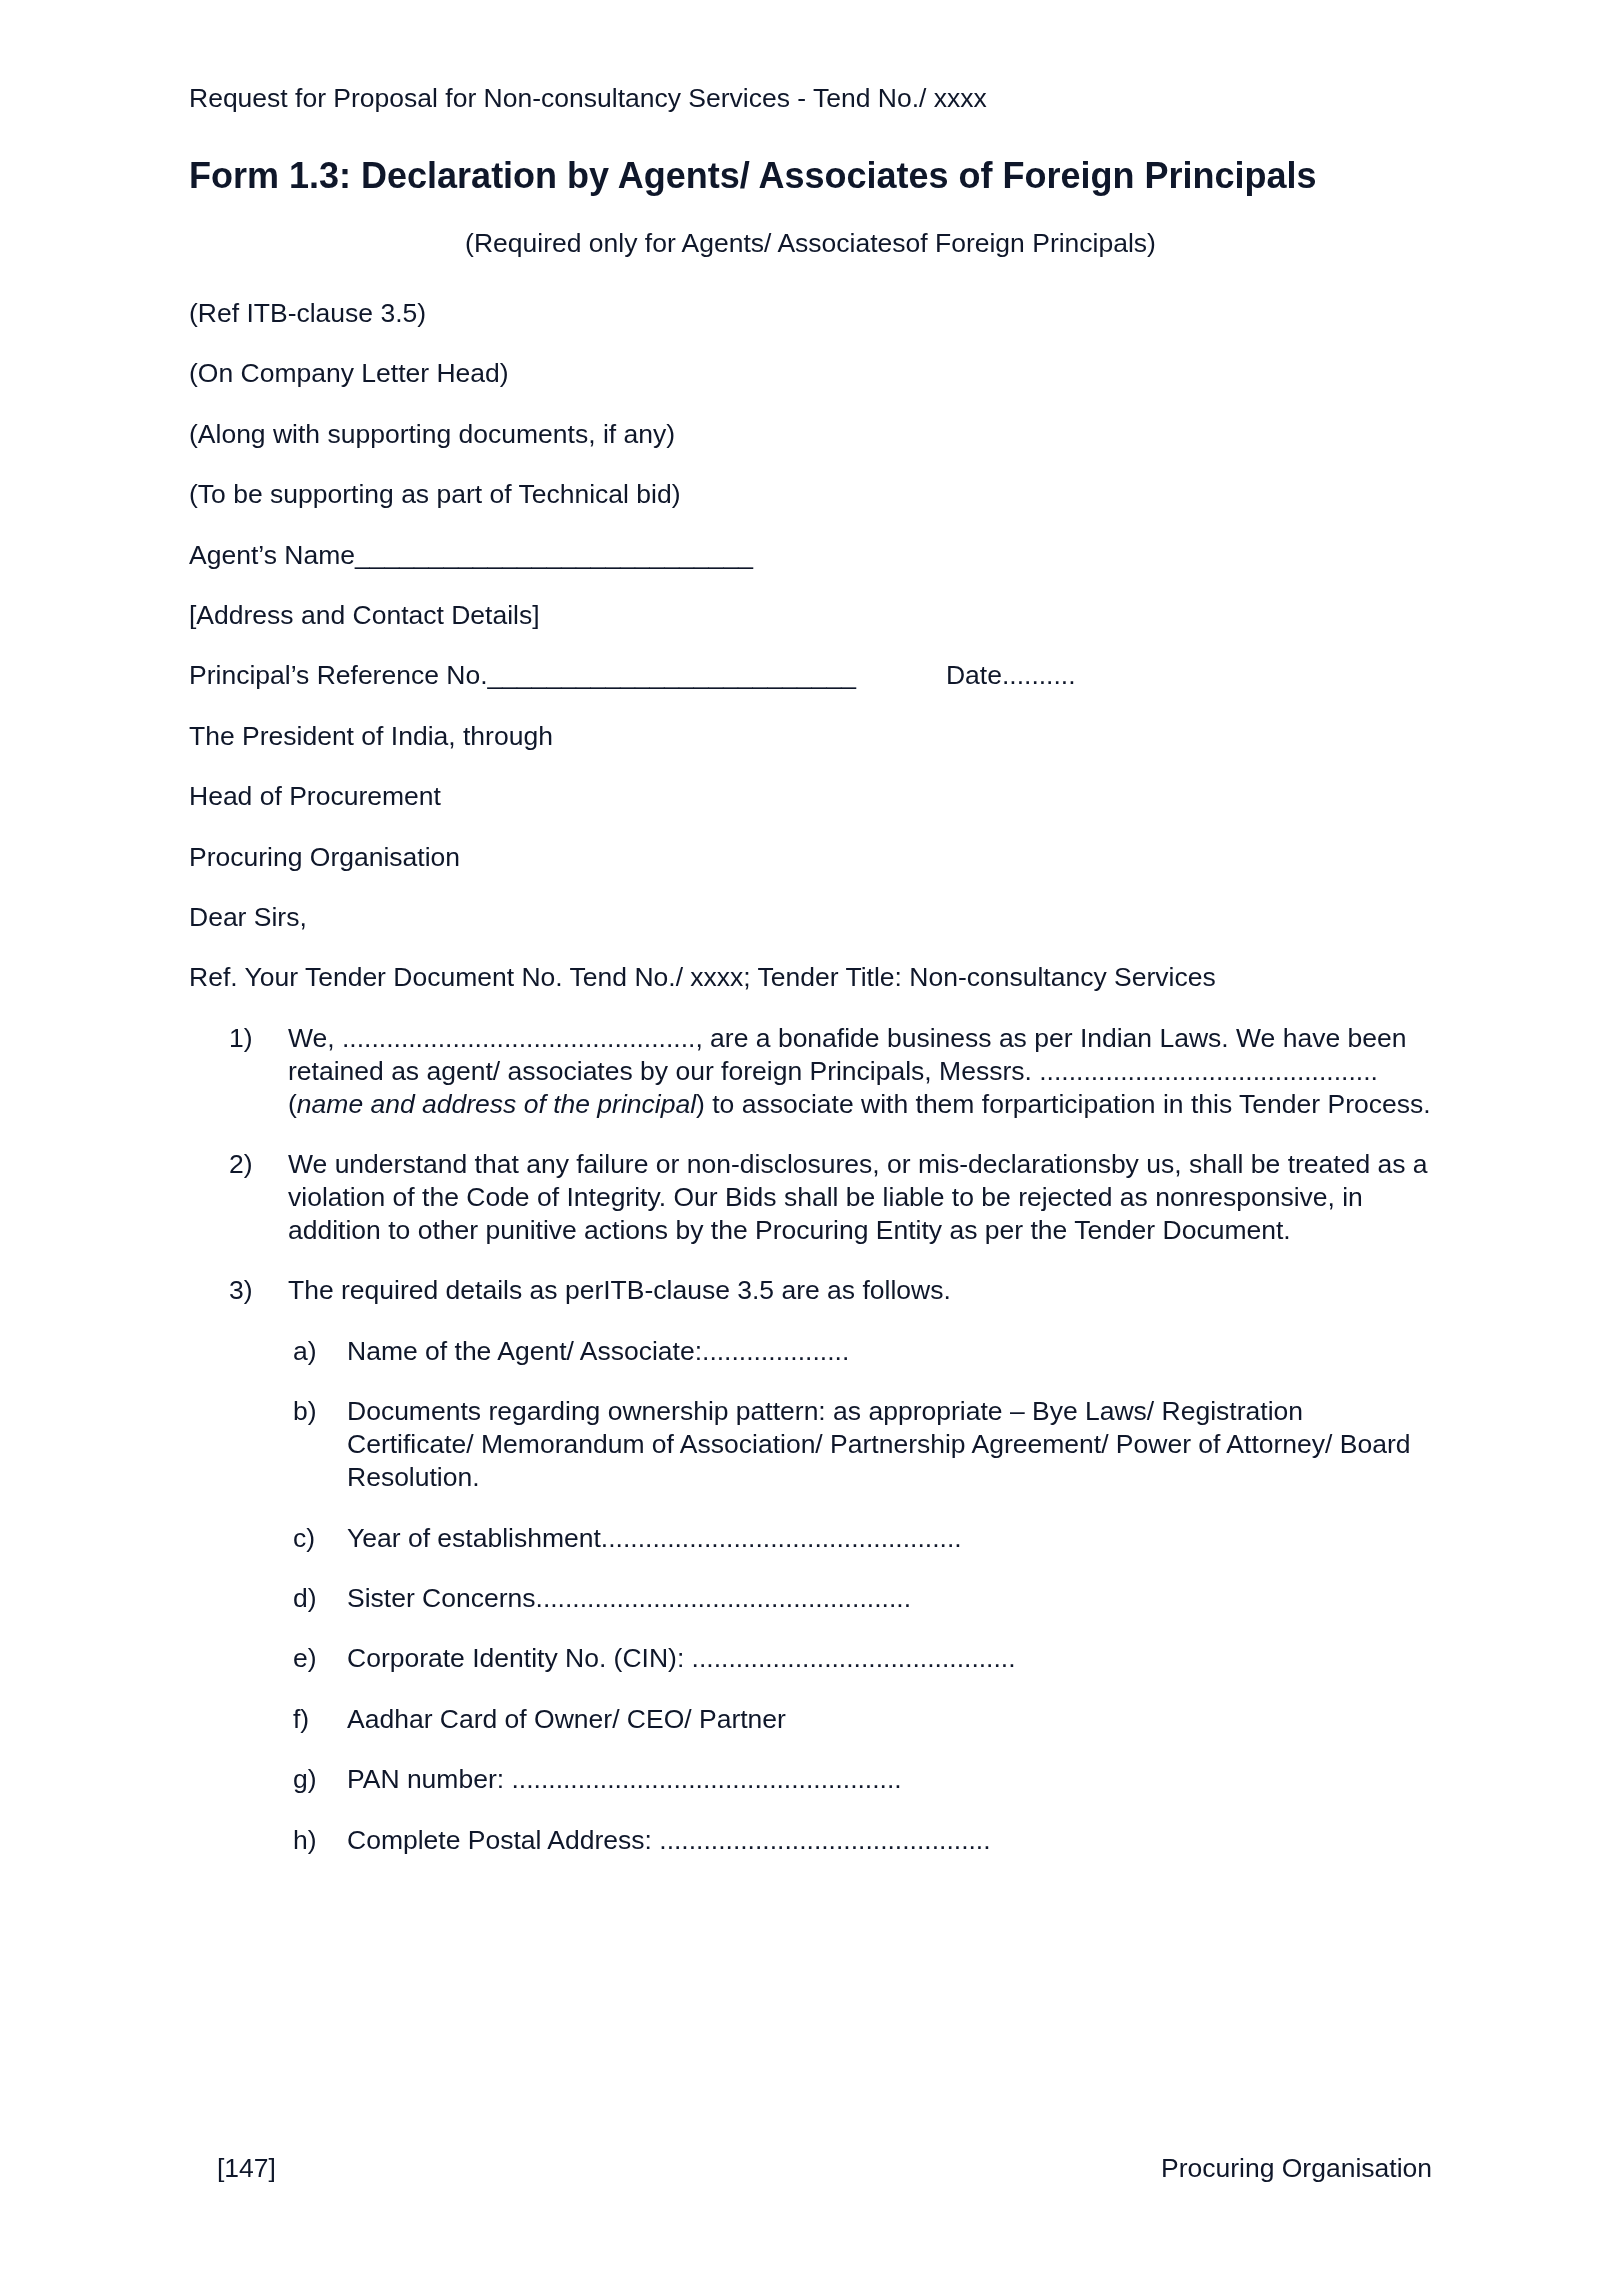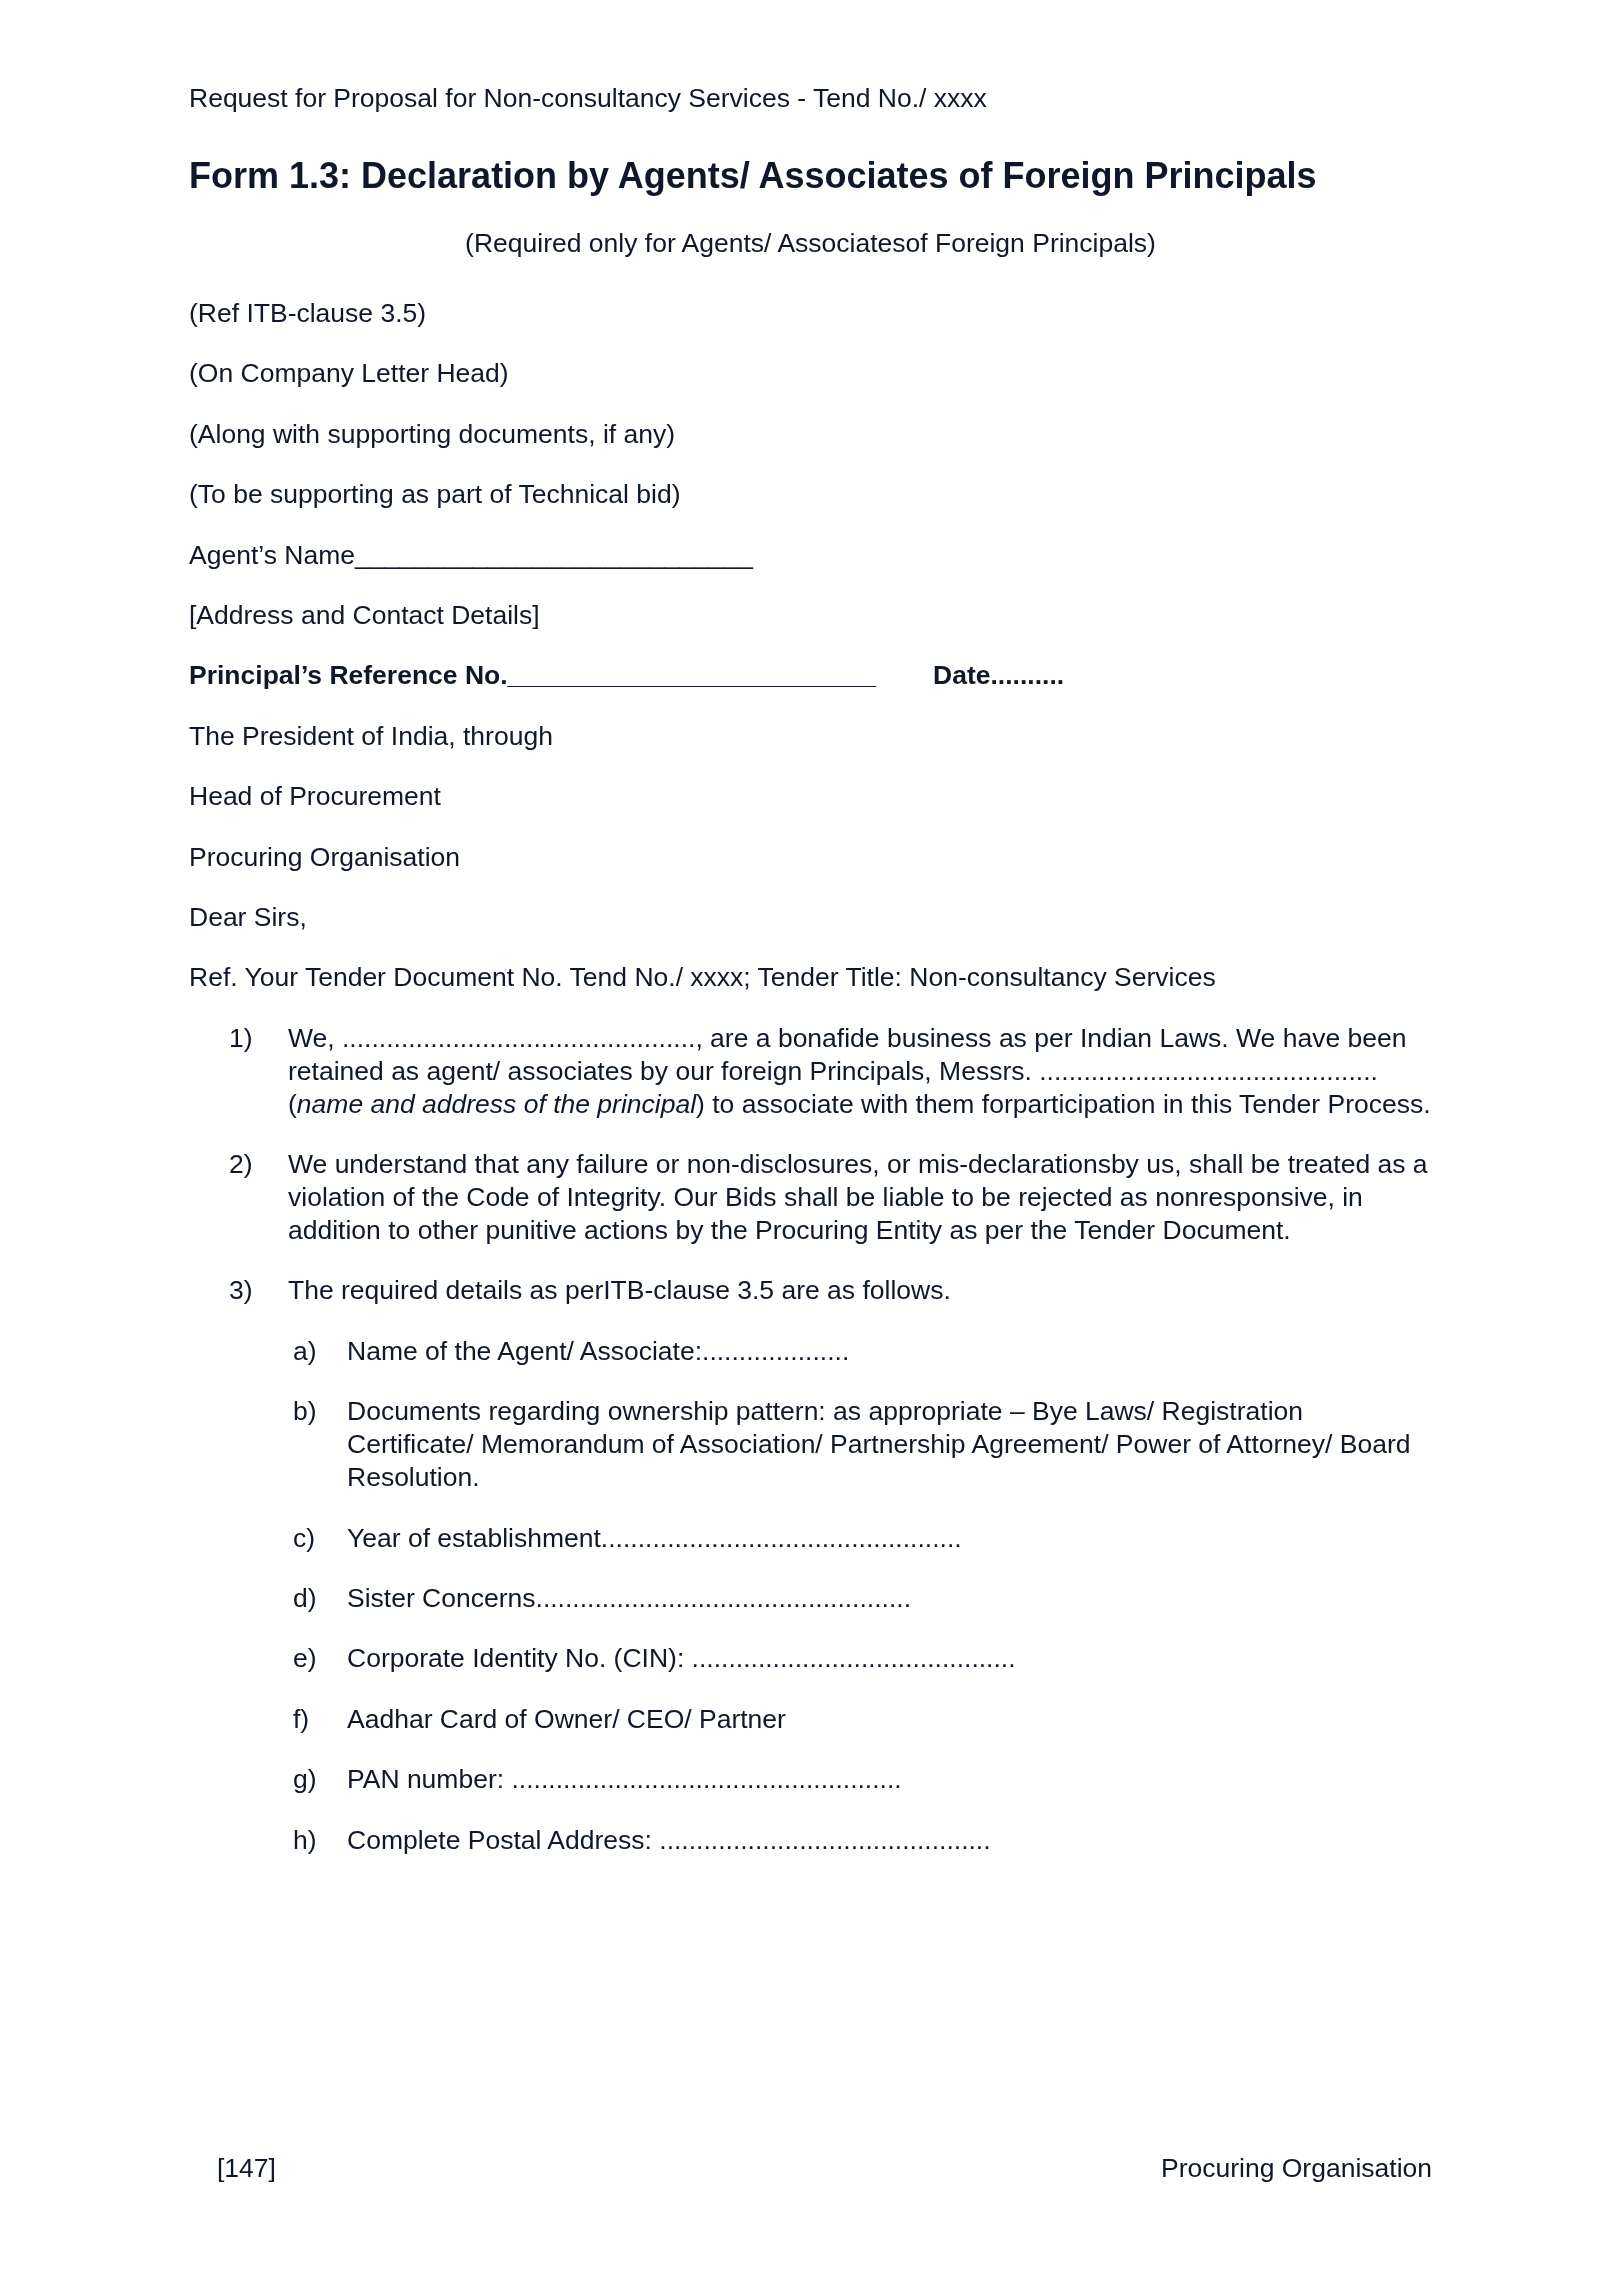--- a/index.html
+++ b/index.html
@@ -31,22 +31,22 @@
     line-height: 45px;
     font-weight: 700;
     text-align: left;
     margin: 0 0 29px 0;
   }
   .subtitle {
     text-align: center;
     margin: 0 0 37px 0;
   }
   .para { margin: 0 0 27.4px 0; }
-  .ref-row { display: flex; font-weight: bold; }
-  .ref-row .date-label { margin-left: 57px; }
+  .ref-row { display: flex; }
+  .ref-row .date-label { margin-left: 90px; }
   .item {
     display: flex;
     padding-left: 40px;
     margin: 0 0 27.4px 0;
   }
   .item-marker { flex: none; width: 59px; }
   .item-text { flex: 1; }
   .italic { font-style: italic; }
   .sublist { margin-top: 13.7px; }
   .subitem {

